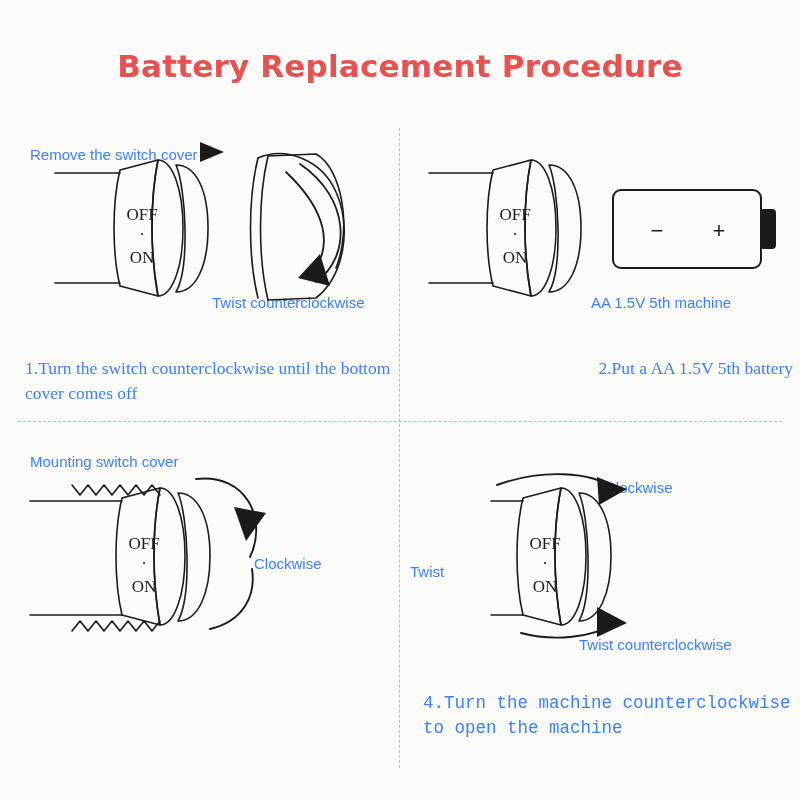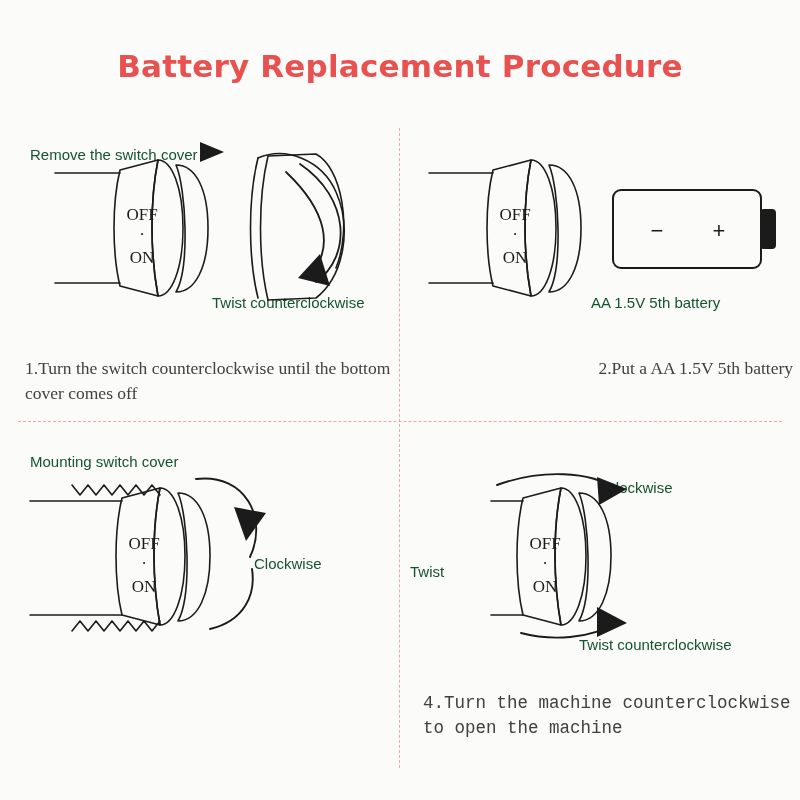--- a/index.html
+++ b/index.html
@@ -52,36 +52,36 @@
     position: absolute;
     box-sizing: border-box;
   }
   #quad-1 { left: 0;   top: 128px; width: 399px; height: 293px; }
   #quad-2 { left: 401px; top: 128px; width: 399px; height: 293px; }
   #quad-3 { left: 0;   top: 423px; width: 399px; height: 345px; }
   #quad-4 { left: 401px; top: 423px; width: 399px; height: 345px; }
 
   .caption {
     position: absolute;
-    color: #404040;
+    color: #3b82f6;
     font-family: "Liberation Serif", serif;
     font-size: 17.5px;
     line-height: 25px;
     width: 370px;
   }
   #caption-1 { left: 25px; top: 228px; }
   #caption-2 { left: 22px; top: 228px; text-align: right; }
   #caption-3 { left: 25px; top: 268px; }
   #caption-4 { left: 22px; top: 268px; font-family: Liberation Mono, monospace; }
 
   .lbl {
     position: absolute;
     font-family: "Liberation Sans", sans-serif;
     font-size: 15px;
-    color: #14532d;
+    color: #3b82f6;
     white-space: nowrap;
   }
   svg { display: block; }
   .art {
     position: absolute;
     left: 0;
     top: 0;
   }
 </style>
 </head>
@@ -128,21 +128,21 @@
       <text x="142" y="92" font-family="Liberation Serif, serif" font-size="17" fill="#1b1b1b" text-anchor="middle">OFF</text>
       <text x="142" y="112" font-family="Liberation Serif, serif" font-size="17" fill="#1b1b1b" text-anchor="middle">·</text>
       <text x="142" y="135" font-family="Liberation Serif, serif" font-size="17" fill="#1b1b1b" text-anchor="middle">ON</text>
     </svg>
 
     <div class="caption" id="caption-1">1.Turn the switch counterclockwise until the bottom cover comes off</div>
   </div>
 
   <div class="quad" id="quad-2">
 
-    <div class="lbl" style="left:190px; top:166px;">AA 1.5V 5th battery</div>
+    <div class="lbl" style="left:190px; top:166px;">AA 1.5V 5th machine</div>
 
     <svg class="art" width="399" height="230" viewBox="0 0 399 230">
       <g fill="none" stroke="#1b1b1b" stroke-width="1.6" stroke-linecap="round" stroke-linejoin="round">
         <path d="M28 45 L92 45"></path>
         <path d="M28 155 L92 155"></path>
         <path d="M92 42 C84 75, 84 125, 92 158 L130 168 C122 125, 122 72, 130 32 Z"></path>
         <path d="M130 32 C122 72, 122 125, 130 168 C144 168, 155 140, 155 100 C155 60, 144 32, 130 32 Z"></path>
         <path d="M148 37 C158 60, 162 140, 148 164 C168 164, 180 138, 180 100 C180 62, 168 37, 148 37 Z"></path>
       </g>
       <text x="114" y="92" font-family="Liberation Serif, serif" font-size="17" fill="#1b1b1b" text-anchor="middle">OFF</text>

